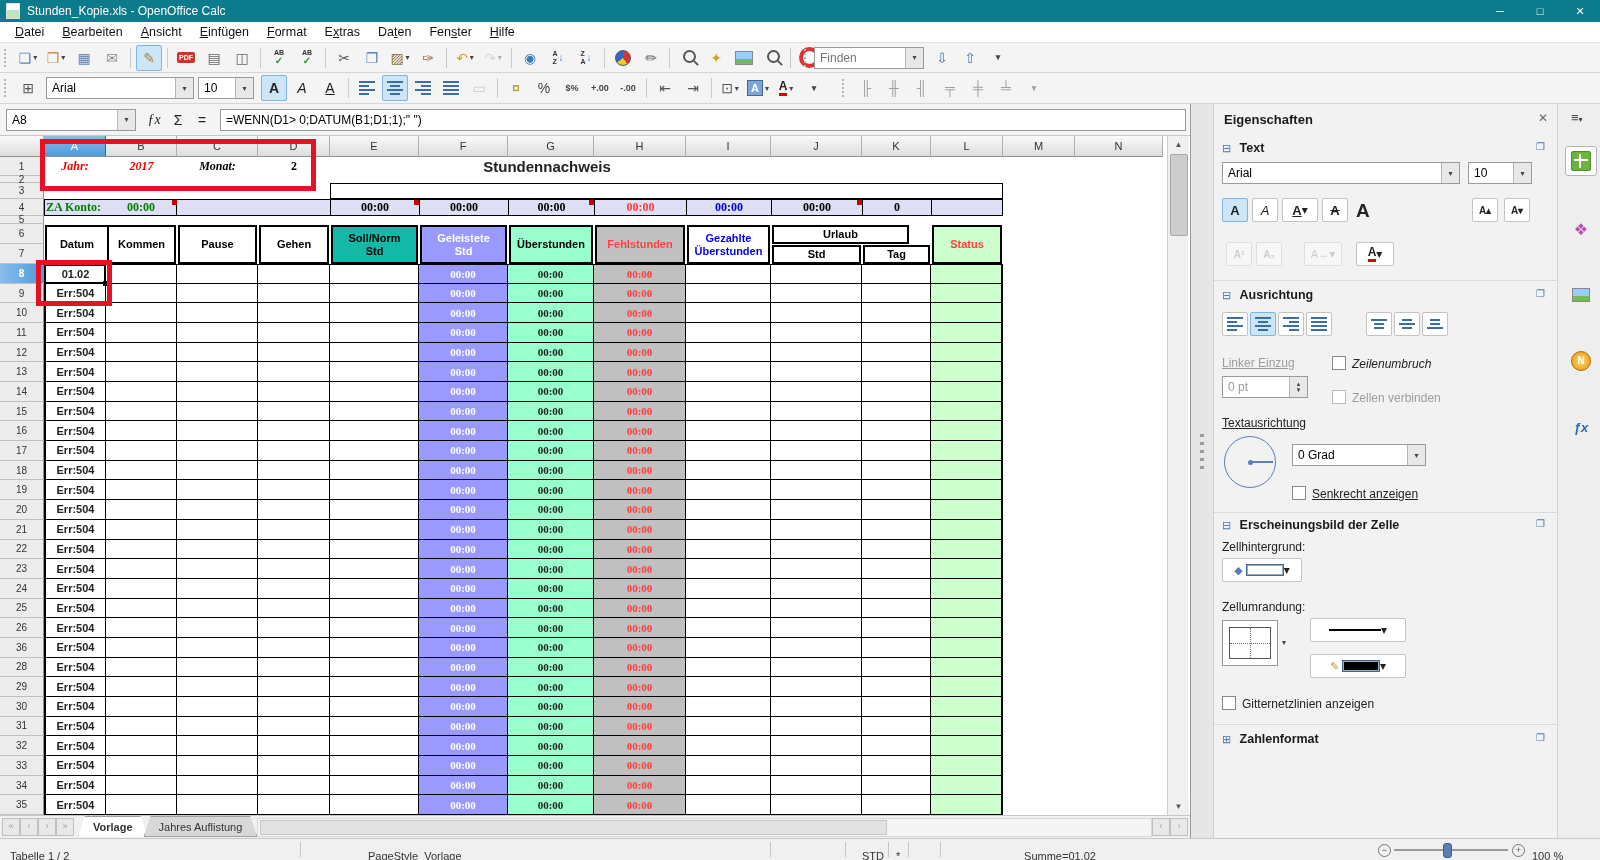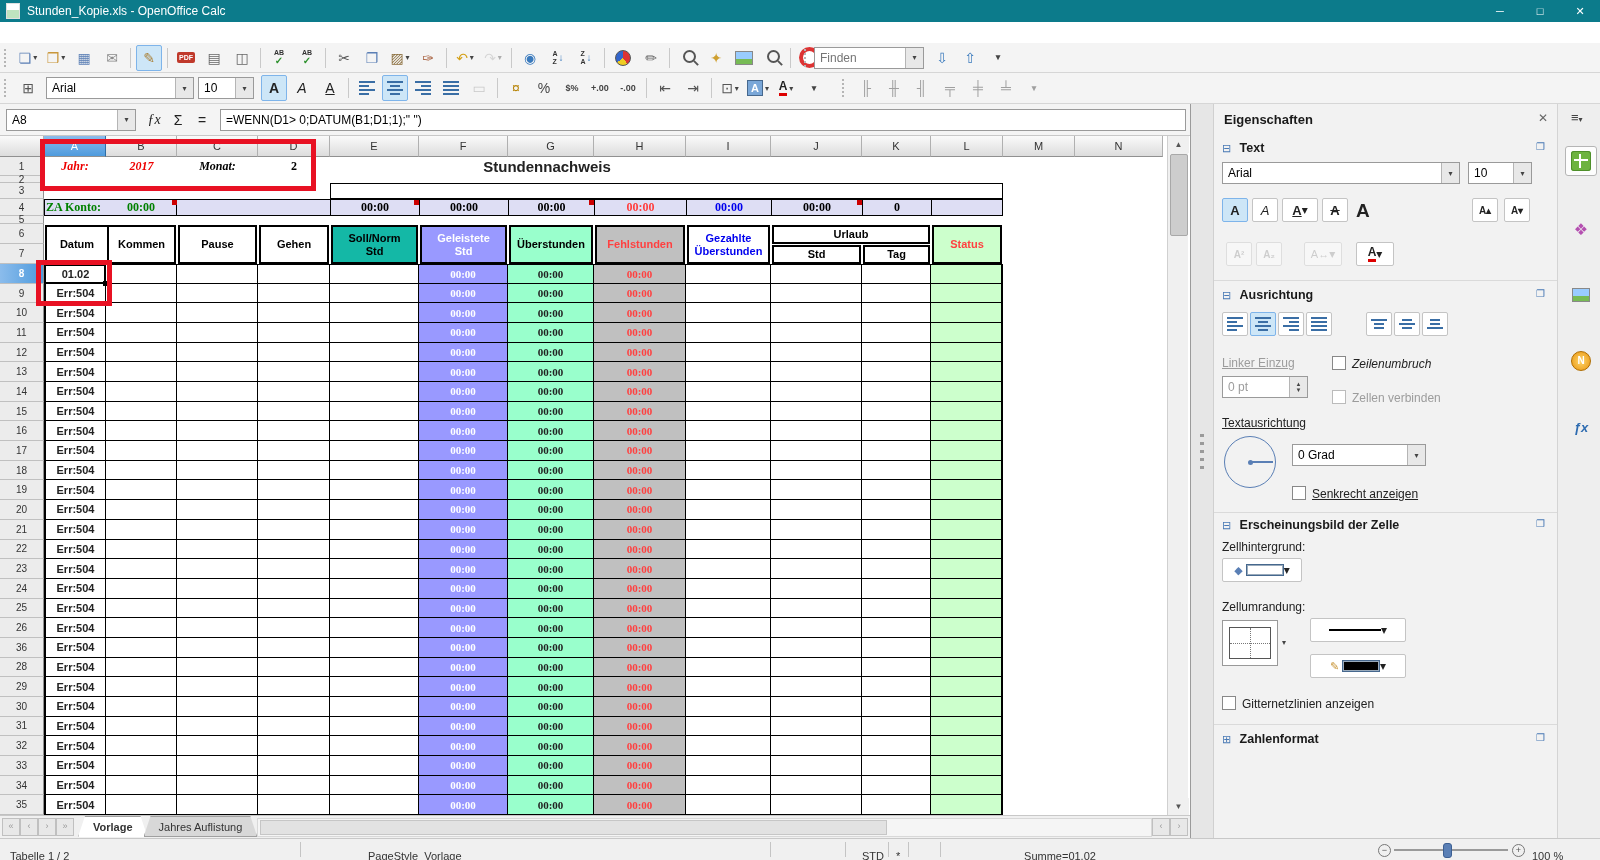--- a/index.html
+++ b/index.html
@@ -129,20 +129,31 @@
   <div id="titlebar">
     <span class="doc-ico"></span>
     <span class="t-title">Stunden_Kopie.xls - OpenOffice Calc</span>
     <div id="win-controls">
       <span>─</span>
       <span>□</span>
       <span>✕</span>
     </div>
   </div>
 
+  <div id="menubar">
+      <span class="mi"><u>D</u>atei</span>
+      <span class="mi"><u>B</u>earbeiten</span>
+      <span class="mi"><u>A</u>nsicht</span>
+      <span class="mi"><u>E</u>infügen</span>
+      <span class="mi"><u>F</u>ormat</span>
+      <span class="mi">E<u>x</u>tras</span>
+      <span class="mi">Da<u>t</u>en</span>
+      <span class="mi">Fen<u>s</u>ter</span>
+      <span class="mi"><u>H</u>ilfe</span>
+    </div>
 
   <div id="toolbar1" class="tbar">
     <span class="grip"></span>
     <span id="std-icons" style="display:flex;align-items:center;">
         <span class="tbtn">
           <span class="g" style="color: rgb(91, 127, 181);">❏</span>
           <span class="dd">▾</span>
         </span>
         <span class="tbtn">
           <span class="g" style="color: rgb(201, 151, 59);">❒</span>
@@ -492,21 +503,21 @@
       <div class="reddot" style="left: 857px; top: 64px;"></div>
       <div class="hdrbox" style="background: rgb(255, 255, 255); color: rgb(0, 0, 0); left: 45px; top: 89px; width: 64px; height: 39px;">Datum</div>
       <div class="hdrbox" style="background: rgb(255, 255, 255); color: rgb(0, 0, 0); left: 107px; top: 89px; width: 69px; height: 39px;">Kommen</div>
       <div class="hdrbox" style="background: rgb(255, 255, 255); color: rgb(0, 0, 0); left: 178px; top: 89px; width: 79px; height: 39px;">Pause</div>
       <div class="hdrbox" style="background: rgb(255, 255, 255); color: rgb(0, 0, 0); left: 259px; top: 89px; width: 70px; height: 39px;">Gehen</div>
       <div class="hdrbox" style="background: #14b8a6; color: rgb(0, 0, 0); left: 331px; top: 89px; width: 87px; height: 39px;">Soll/Norm<br>Std</div>
       <div class="hdrbox" style="background: rgb(153, 153, 255); color: rgb(255, 255, 255); left: 420px; top: 89px; width: 87px; height: 39px;">Geleistete<br>Std</div>
       <div class="hdrbox" style="background: rgb(153, 255, 204); color: rgb(0, 0, 0); left: 509px; top: 89px; width: 84px; height: 39px;">Überstunden</div>
       <div class="hdrbox" style="background: rgb(192, 192, 192); color: rgb(255, 64, 64); left: 595px; top: 89px; width: 90px; height: 39px;">Fehlstunden</div>
       <div class="hdrbox" style="background: rgb(255, 255, 255); color: rgb(0, 0, 238); left: 687px; top: 89px; width: 83px; height: 39px;">Gezahlte<br>Überstunden</div>
-      <div class="hdrbox" style="background: rgb(255, 255, 255); color: rgb(0, 0, 0); left: 772px; top: 89px; width: 158px; height: 19px;">Urlaub</div>
+      <div class="hdrbox" style="background: rgb(255, 255, 255); color: rgb(0, 0, 0); left: 772px; top: 89px; width: 137px; height: 19px;">Urlaub</div>
       <div class="hdrbox" style="background: rgb(255, 255, 255); color: rgb(0, 0, 0); left: 772px; top: 109px; width: 89px; height: 19px;">Std</div>
       <div class="hdrbox" style="background: rgb(255, 255, 255); color: rgb(0, 0, 0); left: 863px; top: 109px; width: 67px; height: 19px;">Tag</div>
       <div class="hdrbox" style="background: rgb(204, 255, 204); color: rgb(255, 64, 64); left: 932px; top: 89px; width: 70px; height: 39px;">Status</div>
       <div class="cell" style="border-left: 2px solid rgb(0, 0, 0); border-top: 1px solid rgb(0, 0, 0); left: 44px; top: 128px; width: 62px; height: 19.68px;">01.02</div>
       <div class="cell" style="border-top: 1px solid rgb(0, 0, 0); left: 106px; top: 128px; width: 71px; height: 19.68px;"></div>
       <div class="cell" style="border-top: 1px solid rgb(0, 0, 0); left: 177px; top: 128px; width: 81px; height: 19.68px;"></div>
       <div class="cell" style="border-top: 1px solid rgb(0, 0, 0); left: 258px; top: 128px; width: 72px; height: 19.68px;"></div>
       <div class="cell" style="border-top: 1px solid rgb(0, 0, 0); left: 330px; top: 128px; width: 89px; height: 19.68px;"></div>
       <div class="cell serif" style="background: rgb(153, 153, 255); color: rgb(255, 255, 255); border-top: 1px solid rgb(0, 0, 0); left: 419px; top: 128px; width: 89px; height: 19.68px;">00:00</div>
       <div class="cell serif" style="background: rgb(153, 255, 204); border-top: 1px solid rgb(0, 0, 0); left: 508px; top: 128px; width: 86px; height: 19.68px;">00:00</div>

